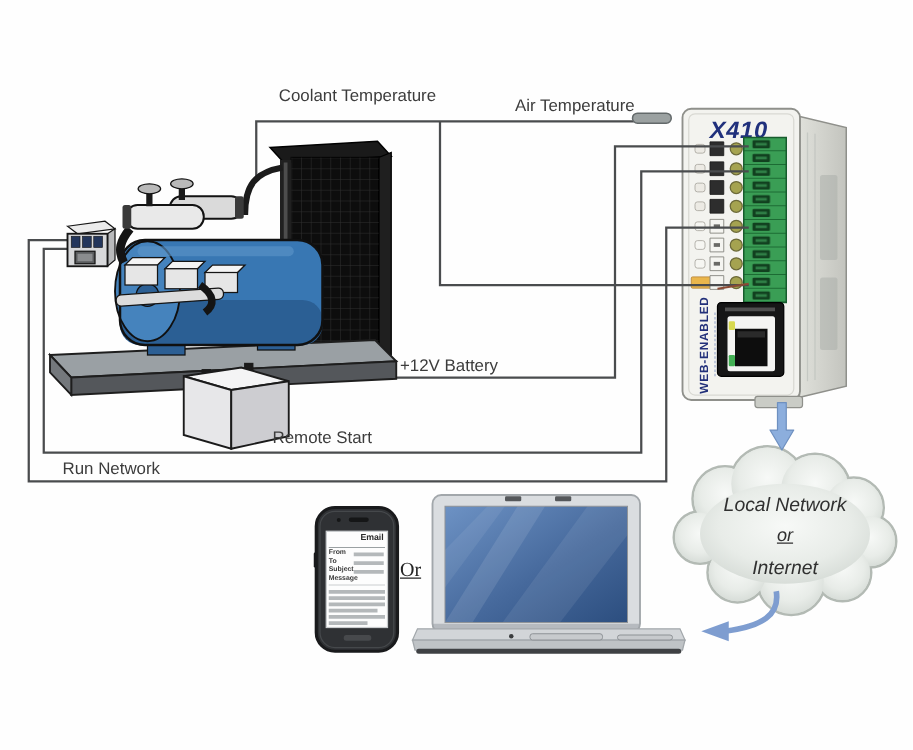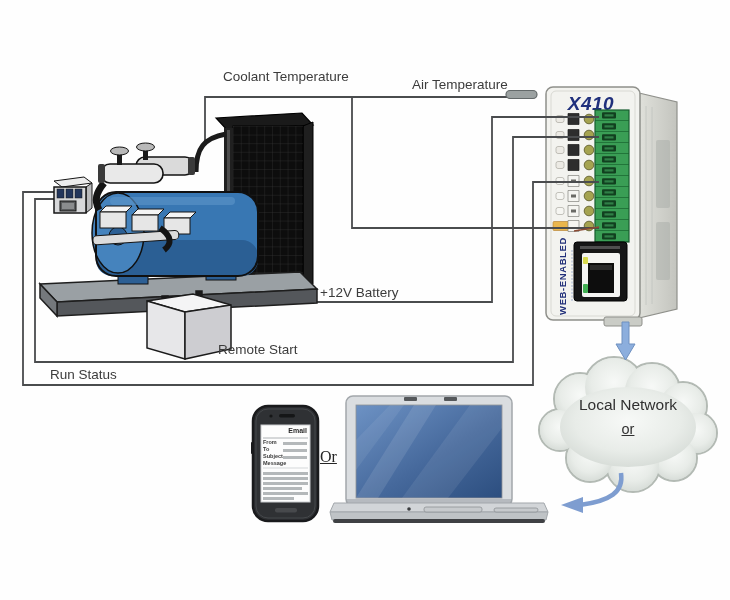--- a/index.html
+++ b/index.html
@@ -7,21 +7,21 @@
          font-family:"Liberation Sans",sans-serif;}
   .stage svg{position:absolute;left:0;top:0;}
   .label{position:absolute;color:#3c3c3c;font-size:13.5px;white-space:nowrap;}
   .lbl-coolant{left:223px;top:69px;}
   .lbl-air{left:412px;top:77px;}
   .lbl-batt{left:320px;top:285px;}
   .lbl-remote{left:218px;top:342px;}
   .lbl-run{left:50px;top:367px;}
   .lbl-or{left:320px;top:448px;font-family:"Liberation Serif",serif;font-size:16px;
           text-decoration:underline;color:#252525;}
-  .cloud-line{position:absolute;left:552px;width:152px;text-align:center;color:#303030;}
+  .cloud-line{position:absolute;left:552px;width:152px;text-align:center;color:#303030;font-style:italic;}
   .cloud-l1{top:396px;font-size:15.5px;}
   .cloud-l2{top:421px;font-size:14.5px;text-decoration:underline;}
   .cloud-l3{top:446px;font-size:15.5px;}
   .email-title{position:absolute;left:262px;top:427px;width:45px;text-align:right;
                font-size:7px;font-weight:bold;color:#2a2a2a;}
   .pfield{position:absolute;left:263px;font-size:5.5px;font-weight:bold;color:#3a3a3a;line-height:6px;}
   .pf0{top:439px;} .pf1{top:446px;} .pf2{top:453px;} .pf3{top:460px;}
 </style>
 </head>
 <body>
@@ -272,24 +272,25 @@
       <rect x="263" y="497" width="31" height="3"></rect>
     </g>
     <rect x="275" y="508" width="22" height="4.5" rx="2" fill="#47494c"></rect>
   </g>
 </svg>
 
   <div class="label lbl-coolant">Coolant Temperature</div>
   <div class="label lbl-air">Air Temperature</div>
   <div class="label lbl-batt">+12V Battery</div>
   <div class="label lbl-remote">Remote Start</div>
-  <div class="label lbl-run">Run Status</div>
+  <div class="label lbl-run">Run Network</div>
   <div class="label lbl-or">Or</div>
 
   <div class="cloud-line cloud-l1">Local Network</div>
   <div class="cloud-line cloud-l2">or</div>
+  <div class="cloud-line cloud-l3">Internet</div>
 
   <div class="email-title">Email</div>
   <div class="pfield pf0">From</div>
   <div class="pfield pf1">To</div>
   <div class="pfield pf2">Subject</div>
   <div class="pfield pf3">Message</div>
 </div>
 
 </body></html>

